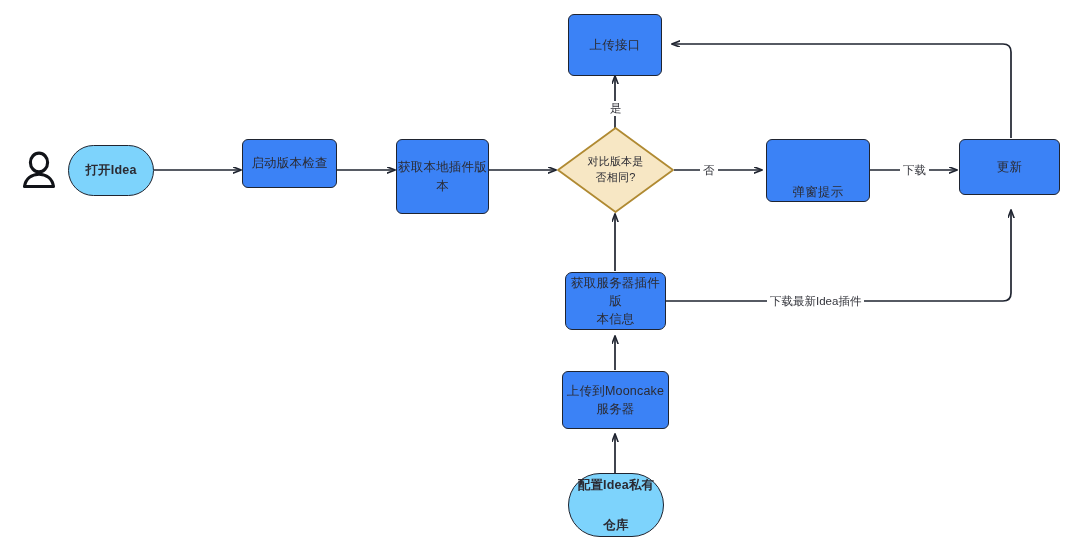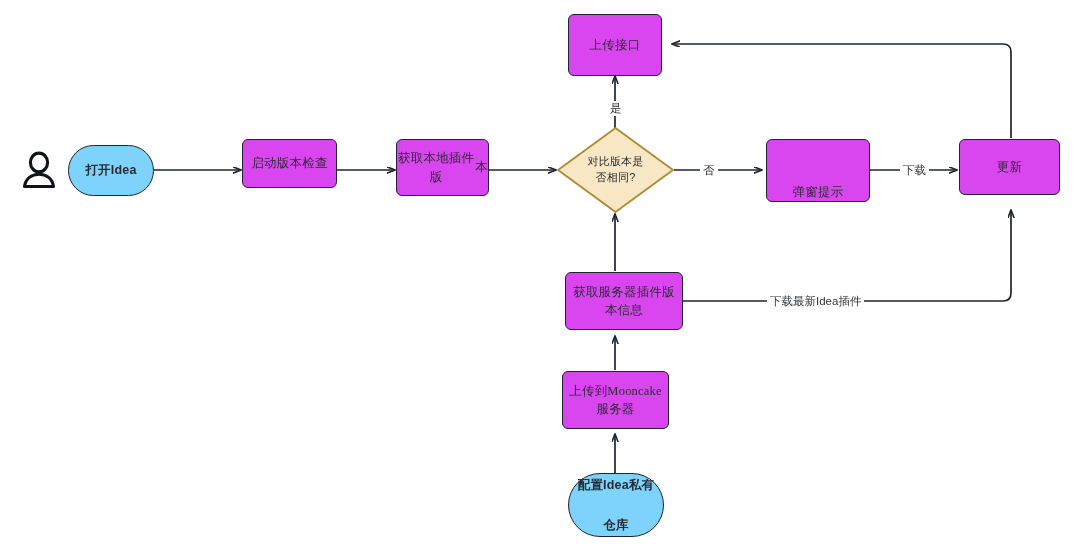--- a/index.html
+++ b/index.html
@@ -34,24 +34,23 @@
     align-items: center;
     justify-content: center;
     text-align: center;
     color: #2b2b33;
     font-size: 12.5px;
     line-height: 1.45;
     letter-spacing: 0.2px;
     z-index: 3;
   }
   .node-rect {
-    background: #d946ef;
+    background: #3b82f6;
     border: 1.6px solid #1f2430;
     border-radius: 6px;
-    font-family: Liberation Serif, serif;
   }
   .node-stadium {
     background: #7dd3fc;
     border: 1.6px solid #1f2430;
     border-radius: 999px;
     font-weight: bold;
   }
   .node-diamond {
     background: transparent;
     border: none;
@@ -131,21 +130,21 @@
   </div>
 
   <div class="node node-stadium" style="left:68px; top:145px; width:86px; height:51px;">
     <span class="txt">打开Idea</span>
   </div>
 
   <div class="node node-rect" style="left:242px; top:139px; width:95px; height:49px;">
     <span class="txt">启动版本检查</span>
   </div>
 
-  <div class="node node-rect" style="left:396px; top:139px; width:93px; height:57px; flex-direction:row;">
+  <div class="node node-rect" style="left:396px; top:139px; width:93px; height:75px; flex-direction:column;">
     <span class="txt">获取本地插件版</span>
     <span class="txt">本</span>
   </div>
 
   <div class="node node-diamond" style="left:556px; top:126px; width:119px; height:88px; flex-direction:column;">
     <svg class="diamond-shape" width="119" height="88" viewBox="0 0 119 88" aria-hidden="true">
       <polygon points="59.5,2 117,44 59.5,86 2,44" fill="#f7e7c4" stroke="#b08a32" stroke-width="1.8" stroke-linejoin="round"></polygon>
     </svg>
     <span class="diamond-label txt">对比版本是</span>
     <span class="diamond-label txt">否相同?</span>
@@ -156,21 +155,21 @@
   </div>
 
   <div class="node node-rect" style="left:766px; top:139px; width:104px; height:63px;align-items:flex-end;">
     <span class="txt">弹窗提示</span>
   </div>
 
   <div class="node node-rect" style="left:959px; top:139px; width:101px; height:56px;">
     <span class="txt">更新</span>
   </div>
 
-  <div class="node node-rect" style="left:565px; top:272px; width:118px; height:58px; flex-direction:column;">
+  <div class="node node-rect" style="left:565px; top:272px; width:101px; height:58px; flex-direction:column;border-radius:7px;">
     <span class="txt">获取服务器插件版</span>
     <span class="txt">本信息</span>
   </div>
 
   <div class="node node-rect" style="left:562px; top:371px; width:107px; height:58px; flex-direction:column;">
     <span class="txt">上传到Mooncake</span>
     <span class="txt">服务器</span>
   </div>
 
   <div class="node node-stadium" style="left:568px; top:473px; width:96px; height:64px; flex-direction:column;gap:22px;">

